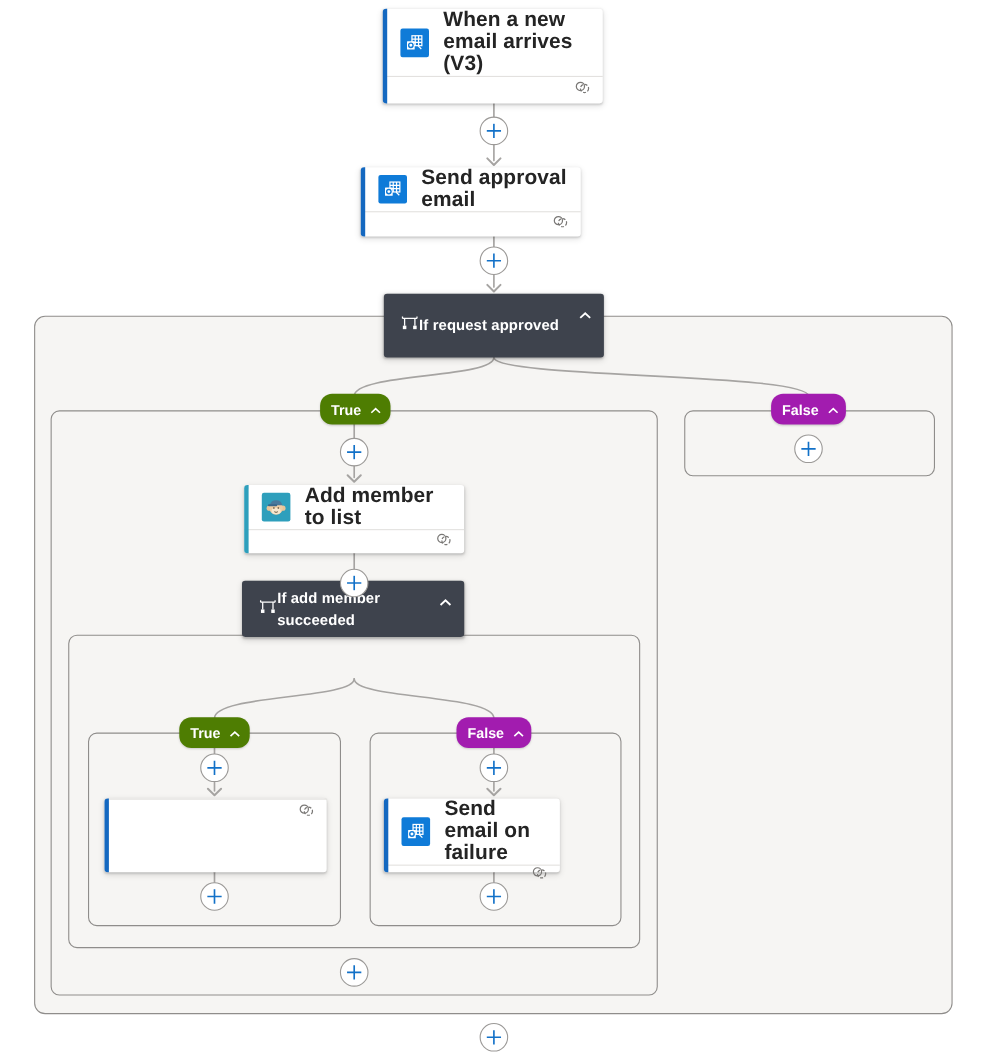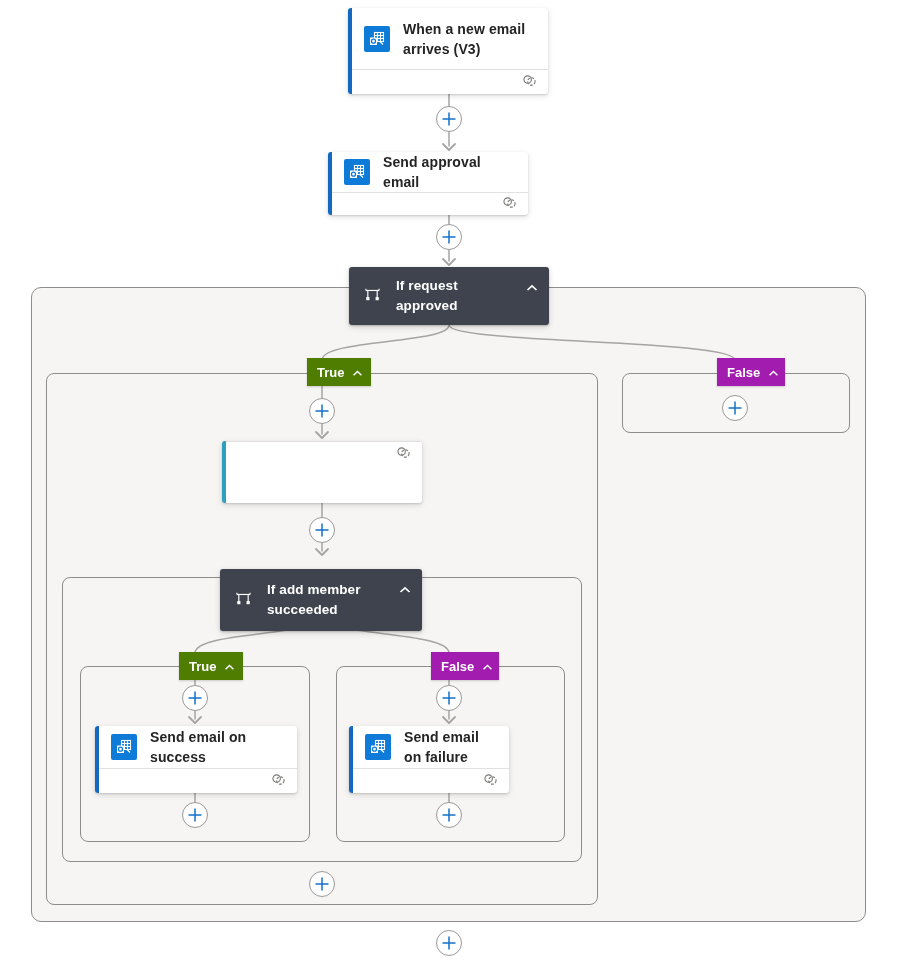--- a/index.html
+++ b/index.html
@@ -26,42 +26,41 @@
   .accent.outlook{background:#1468c0;}
   .accent.mailchimp{background:#2e9fbc;}
   .card-main{flex:1;display:flex;align-items:center;gap:13px;padding:0 12px 0 16px;}
   .icon-sq{
     width:26px;height:26px;border-radius:2px;flex:0 0 26px;
     display:flex;align-items:center;justify-content:center;
   }
   .icon-sq.outlook{background:#0f7bd8;}
   .icon-sq.mailchimp{background:#2e9fbc;}
   .card-title{
-    font-size:14px;font-weight:bold;color:#242424;line-height:20px;letter-spacing:.1px;
+    font-size:19px;font-weight:bold;color:#242424;line-height:20px;letter-spacing:.1px;
   }
   .card-footer{
     height:24px;border-top:1px solid #e3e1df;display:flex;align-items:center;
     justify-content:flex-end;padding:0 10px;
   }
   
   .cond{
     position:absolute;background:#3e434d;border-radius:3px;box-sizing:border-box;
-    color:#fff;display:flex;align-items:center;gap:15px;padding:0 30px 0 15px;
+    color:#fff;display:flex;align-items:center;padding:0 30px 0 15px;
     box-shadow:0 1px 2px rgba(0,0,0,.2),0 2px 6px rgba(0,0,0,.15);
     z-index:3;cursor:pointer;
   }
   .cond-title{font-size:13.5px;font-weight:bold;line-height:20px;letter-spacing:.1px;}
   .cond .chev{position:absolute;right:11px;top:11px;}
   
   .badge{
-    position:absolute;height:28px;border-radius:0;color:#fff;display:flex;
+    position:absolute;height:28px;border-radius:11px;color:#fff;display:flex;
     align-items:center;gap:8px;padding:0 8px 0 10px;box-sizing:border-box;
     font-size:13px;font-weight:bold;z-index:4;cursor:pointer;
     box-shadow:0 1px 2px rgba(0,0,0,.18);
-    margin-left:16px;
   }
   .badge.true{background:#4e7d02;}
   .badge.false{background:#a21caf;}
   
   .plus{
     position:absolute;width:26px;height:26px;border-radius:50%;background:#fff;
     border:1px solid #9b9997;display:flex;align-items:center;justify-content:center;
     padding:0;z-index:4;cursor:pointer;
   }
   .plus svg{display:block;}
@@ -189,31 +188,47 @@
   <span>False</span>
   <span>
     <svg width="11" height="7" viewBox="0 0 12 8" fill="none">
         <path d="M1.5,6 L6,1.8 L10.5,6" stroke="#fff" stroke-width="1.7"></path>
       </svg>
   </span>
 </div>
 
 <div class="card" style="left:222px;top:441px;width:200px;height:62px">
   <span class="accent mailchimp"></span>
-  <div class="card-footer">
-    <span>
-      <svg width="17" height="13" viewBox="0 0 18 14" fill="none">
-        <circle cx="7" cy="6" r="4" stroke="#7a7876" stroke-width="1.2"></circle>
-        <circle cx="11" cy="8" r="4" stroke="#7a7876" stroke-width="1.2" stroke-dasharray="3,1.6"></circle>
-      </svg>
-    </span>
-  </div>
-</div>
-
-<div class="cond" style="left:220px;top:569px;width:202px;height:62px">
+  <div class="card-main">
+    <span class="icon-sq mailchimp">
+      <svg width="20" height="20" viewBox="0 0 20 20">
+        <circle cx="3.8" cy="11" r="2.4" fill="#e9c498"></circle>
+        <circle cx="16.2" cy="11" r="2.4" fill="#e9c498"></circle>
+        <ellipse cx="10" cy="11" rx="6" ry="6" fill="#efcda4"></ellipse>
+        <ellipse cx="10" cy="13.6" rx="4.2" ry="3" fill="#f8e7cd"></ellipse>
+        <path d="M4.3,8.4 A5.8,5.8 0 0 1 15.7,8.4 Z" fill="#49799c"></path>
+        <rect x="2.6" y="7.5" width="8.4" height="1.7" rx="0.85" fill="#3a678a"></rect>
+        <circle cx="8" cy="10.8" r="0.75" fill="#54422e"></circle>
+        <circle cx="12" cy="10.8" r="0.75" fill="#54422e"></circle>
+        <path d="M8.4,14.2 Q10,15.4 11.6,14.2" stroke="#54422e" stroke-width="0.8" fill="none"></path>
+      </svg>
+    </span>
+    <span class="card-title">Add member to list</span>
+  </div>
+  <div class="card-footer">
+    <span>
+      <svg width="17" height="13" viewBox="0 0 18 14" fill="none">
+        <circle cx="7" cy="6" r="4" stroke="#7a7876" stroke-width="1.2"></circle>
+        <circle cx="11" cy="8" r="4" stroke="#7a7876" stroke-width="1.2" stroke-dasharray="3,1.6"></circle>
+      </svg>
+    </span>
+  </div>
+</div>
+
+<div class="cond" style="left:220px;top:528px;width:202px;height:51px">
   <span>
     <svg width="17" height="17" viewBox="0 0 16 16">
       <g stroke="#fff" stroke-width="1.1" fill="none">
         <path d="M1.8,2.6 V4.2 M14.2,2.6 V4.2"></path>
         <path d="M1.8,4.2 H14.2"></path>
         <path d="M3.6,4.2 V10.4 M12.4,4.2 V10.4"></path>
       </g>
       <rect x="2.1" y="10.4" width="3" height="3" fill="#fff"></rect>
       <rect x="10.9" y="10.4" width="3" height="3" fill="#fff"></rect>
     </svg>
@@ -238,37 +253,20 @@
   <span>False</span>
   <span>
     <svg width="11" height="7" viewBox="0 0 12 8" fill="none">
         <path d="M1.5,6 L6,1.8 L10.5,6" stroke="#fff" stroke-width="1.7"></path>
       </svg>
   </span>
 </div>
 
 <div class="card" style="left:95px;top:726px;width:202px;height:67px">
   <span class="accent outlook"></span>
-  <div class="card-main">
-    <span class="icon-sq outlook">
-      <svg width="20" height="20" viewBox="0 0 20 20">
-        <g stroke="#fff" stroke-width="1.1" fill="none">
-          <rect x="7.5" y="3.5" width="9" height="9"></rect>
-          <line x1="7.5" y1="6.5" x2="16.5" y2="6.5"></line>
-            <line x1="7.5" y1="9.5" x2="16.5" y2="9.5"></line>
-          <line x1="10.5" y1="3.5" x2="10.5" y2="12.5"></line>
-            <line x1="13.5" y1="3.5" x2="13.5" y2="12.5"></line>
-        </g>
-        <rect x="3" y="8.5" width="7" height="7.5" rx="0.5" fill="#fff"></rect>
-        <circle cx="6.5" cy="12.2" r="2" fill="none" stroke="#0f7bd8" stroke-width="1.3"></circle>
-        <path d="M13,12.5 L16,15.5" stroke="#fff" stroke-width="1.1"></path>
-      </svg>
-    </span>
-    <span class="card-title">Send email on success</span>
-  </div>
   <div class="card-footer">
     <span>
       <svg width="17" height="13" viewBox="0 0 18 14" fill="none">
         <circle cx="7" cy="6" r="4" stroke="#7a7876" stroke-width="1.2"></circle>
         <circle cx="11" cy="8" r="4" stroke="#7a7876" stroke-width="1.2" stroke-dasharray="3,1.6"></circle>
       </svg>
     </span>
   </div>
 </div>
 

